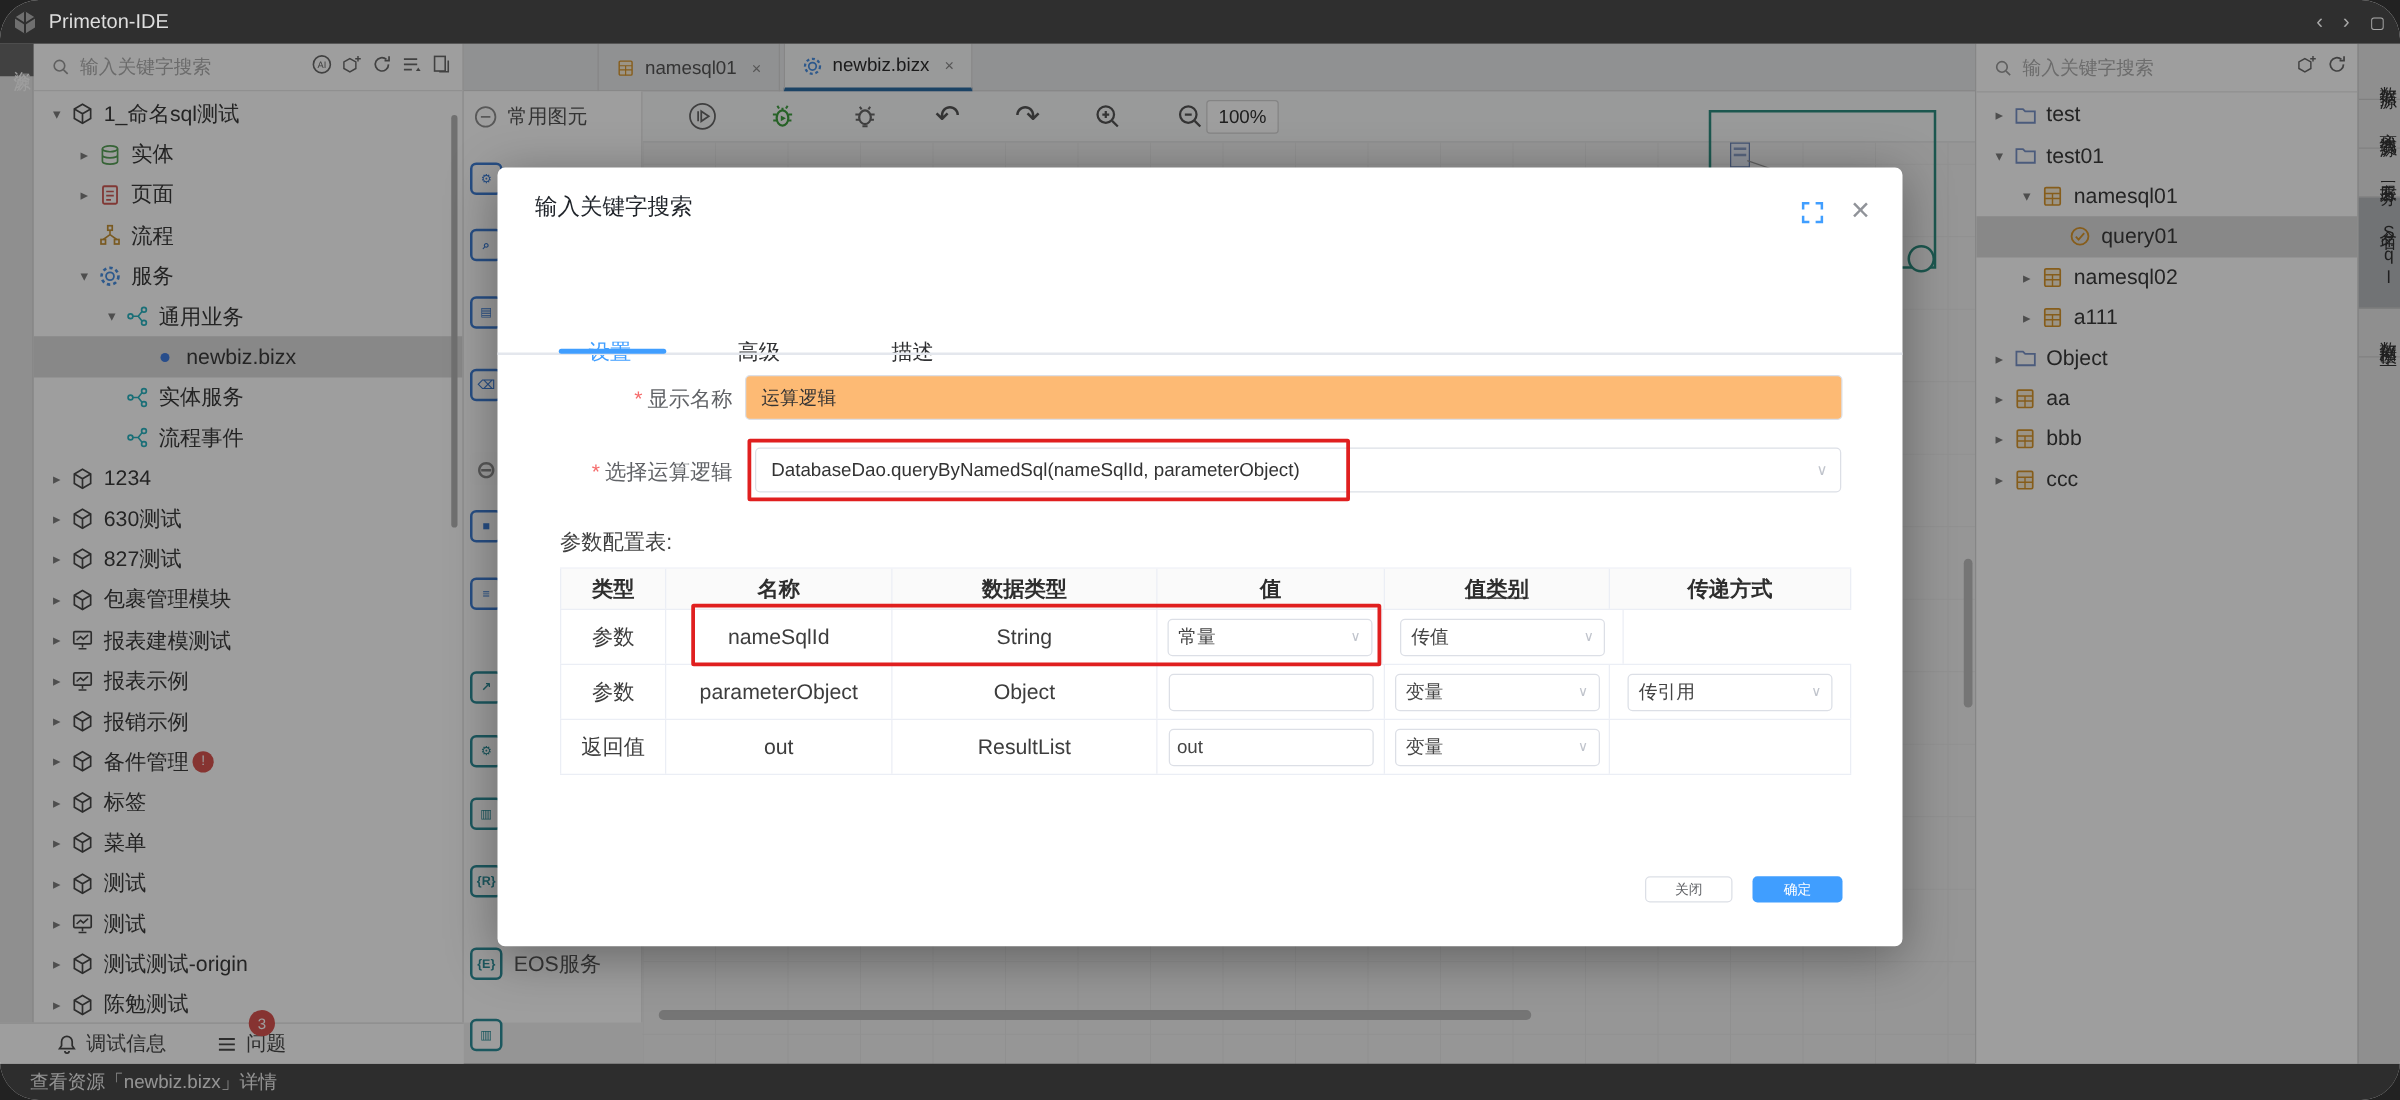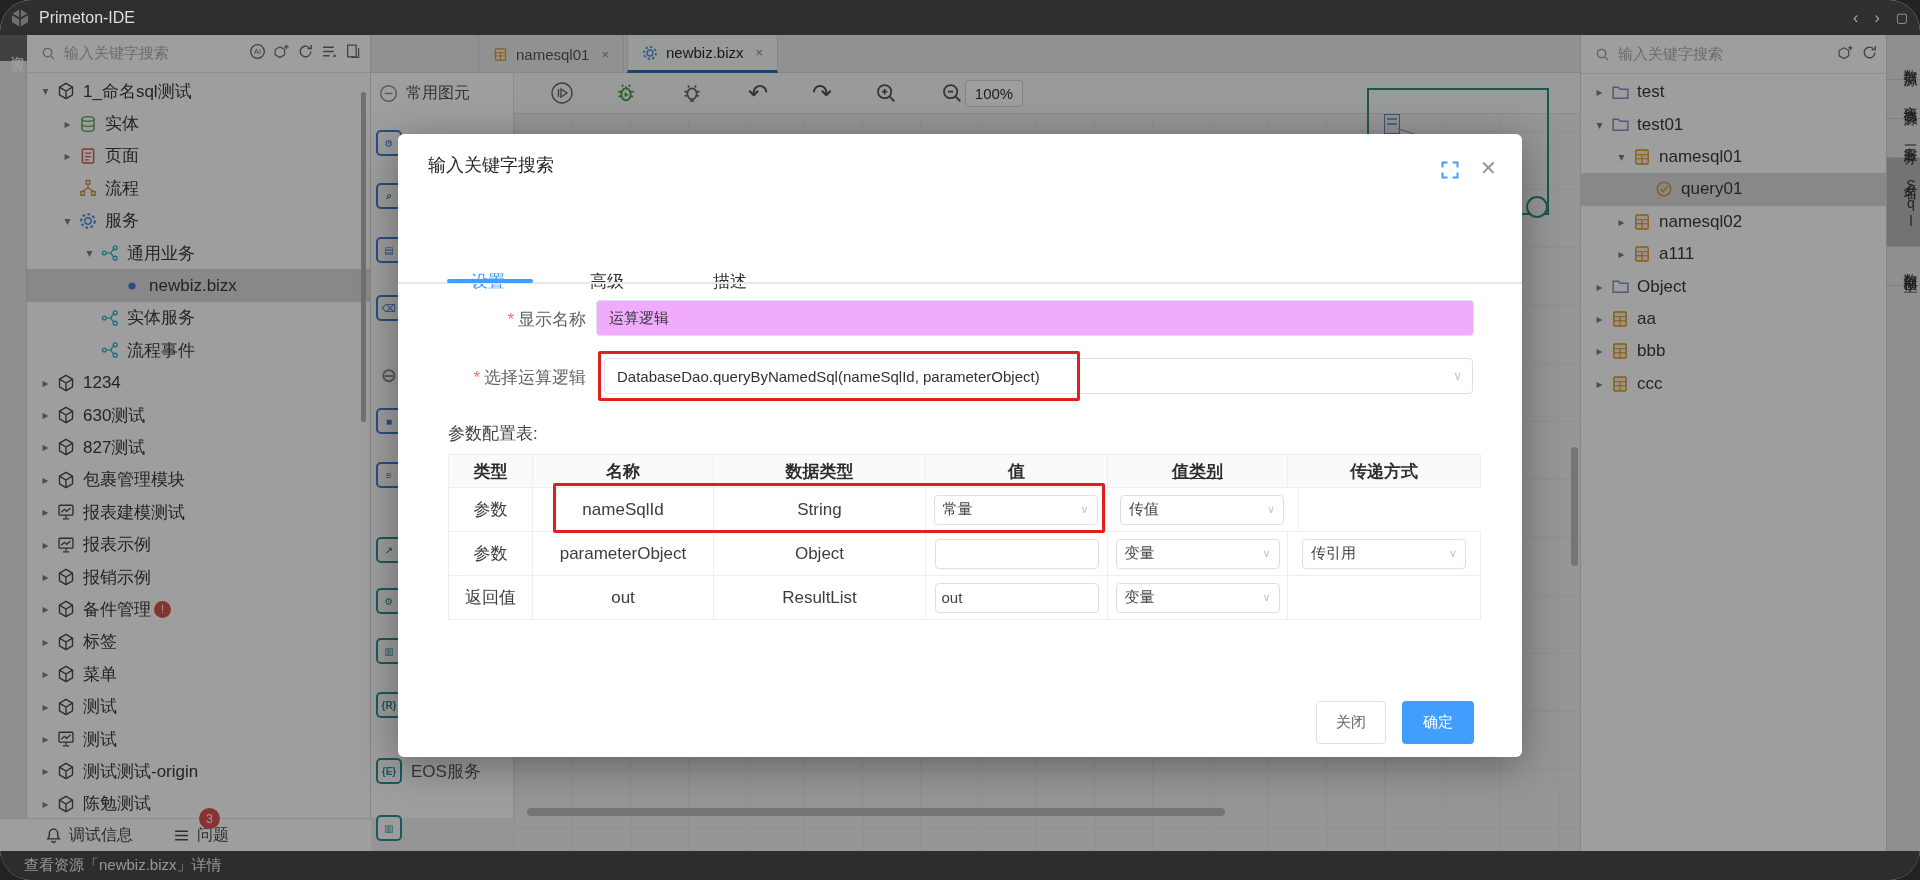--- a/index.html
+++ b/index.html
@@ -93,40 +93,40 @@
     box-shadow:0 8px 40px rgba(0,0,0,.35);}
   .dlg-title{position:absolute;left:30px;top:19px;font-size:18px;color:#1f2329;}
   .dlg-fullscreen{position:absolute;left:1042px;top:26px;width:20px;height:20px;}
   .dlg-close{position:absolute;left:1082px;top:22px;font-size:20px;color:#909399;}
   .dlg-tab{position:absolute;top:112px;font-size:17px;color:#303133;margin-top:24px;}
   .dlg-tab.active{color:#409eff;}
   .dlg-tabline{position:absolute;left:0;top:148px;width:1124px;height:2px;background:#e4e7ed;}
   .dlg-tabbar{position:absolute;left:49px;top:145px;width:86px;height:4px;background:#409eff;border-radius:2px;}
   .flabel{position:absolute;font-size:17px;color:#606266;text-align:right;width:160px;}
   .flabel .req{color:#f56c6c;margin-right:4px;}
-  .finput{position:absolute;height:36px;border:1px solid #dcdfe6;border-radius:4px;background:#f0abfc;
+  .finput{position:absolute;height:36px;border:1px solid #dcdfe6;border-radius:4px;background:#fdba74;
     display:flex;align-items:center;padding:0 12px;font-size:15px;color:#333;}
   .fselect{position:absolute;height:36px;border:1px solid #dcdfe6;border-radius:4px;background:#fff;
     display:flex;align-items:center;padding:0 30px 0 12px;font-size:15px;color:#333;}
   .fselect .chev{position:absolute;right:10px;color:#c0c4cc;font-size:12px;}
   .tbl-caption{position:absolute;left:50px;top:288px;font-size:17px;color:#424242;}
   .ptable{position:absolute;left:50px;top:320px;width:1033px;border-top:1px solid #ebeef5;font-size:17px;color:#3d3d3d;}
   .ptr{display:flex;border-bottom:1px solid #ebeef5;}
   .ptr.head{background:#fafafa;font-weight:bold;color:#2e2e2e;}
   .ptd{display:flex;align-items:center;justify-content:center;border-right:1px solid #ebeef5;position:relative;}
   .ptd:first-child{border-left:1px solid #ebeef5;}
   .c0{width:85px;}.c1{width:181px;}.c2{width:212px;}.c3{width:182px;}.c4{width:180px;}.c5{width:193px;}
   .cellinput{width:164px;height:30px;border:1px solid #dcdfe6;border-radius:4px;background:#fff;
     display:flex;align-items:center;padding:0 6px;font-size:15px;color:#444;overflow:hidden;}
   .cellinput.focused{border:2px solid #409eff;}
   .cellinput .selblue{background:#3b78e7;color:#fff;padding:2px 2px;white-space:nowrap;}
   .cellselect{width:164px;height:30px;border:1px solid #dcdfe6;border-radius:4px;background:#fff;
     display:flex;align-items:center;justify-content:space-between;padding:0 8px;font-size:15px;color:#444;}
   .cellselect .chev{color:#c0c4cc;font-size:11px;}
-  .dlg-btn{position:absolute;height:43px;border-radius:4px;font-size:15px;display:flex;align-items:center;justify-content:center;font-family:Liberation Serif, serif;}
+  .dlg-btn{position:absolute;height:21px;border-radius:4px;font-size:11px;display:flex;align-items:center;justify-content:center;font-family:Liberation Serif, serif;}
   .btn-close{left:918px;top:567px;width:70px;background:#fff;border:1px solid #dcdfe6;color:#606266;}
   .btn-ok{left:1004px;top:567px;width:72px;background:#409eff;color:#fff;}
   .redbox{position:absolute;border:3px solid #e01f1f;z-index:40;border-radius:2px;}
 </style>
 </head>
 <body>
 
 <div class="stage">
 
   <div class="abs titlebar">

